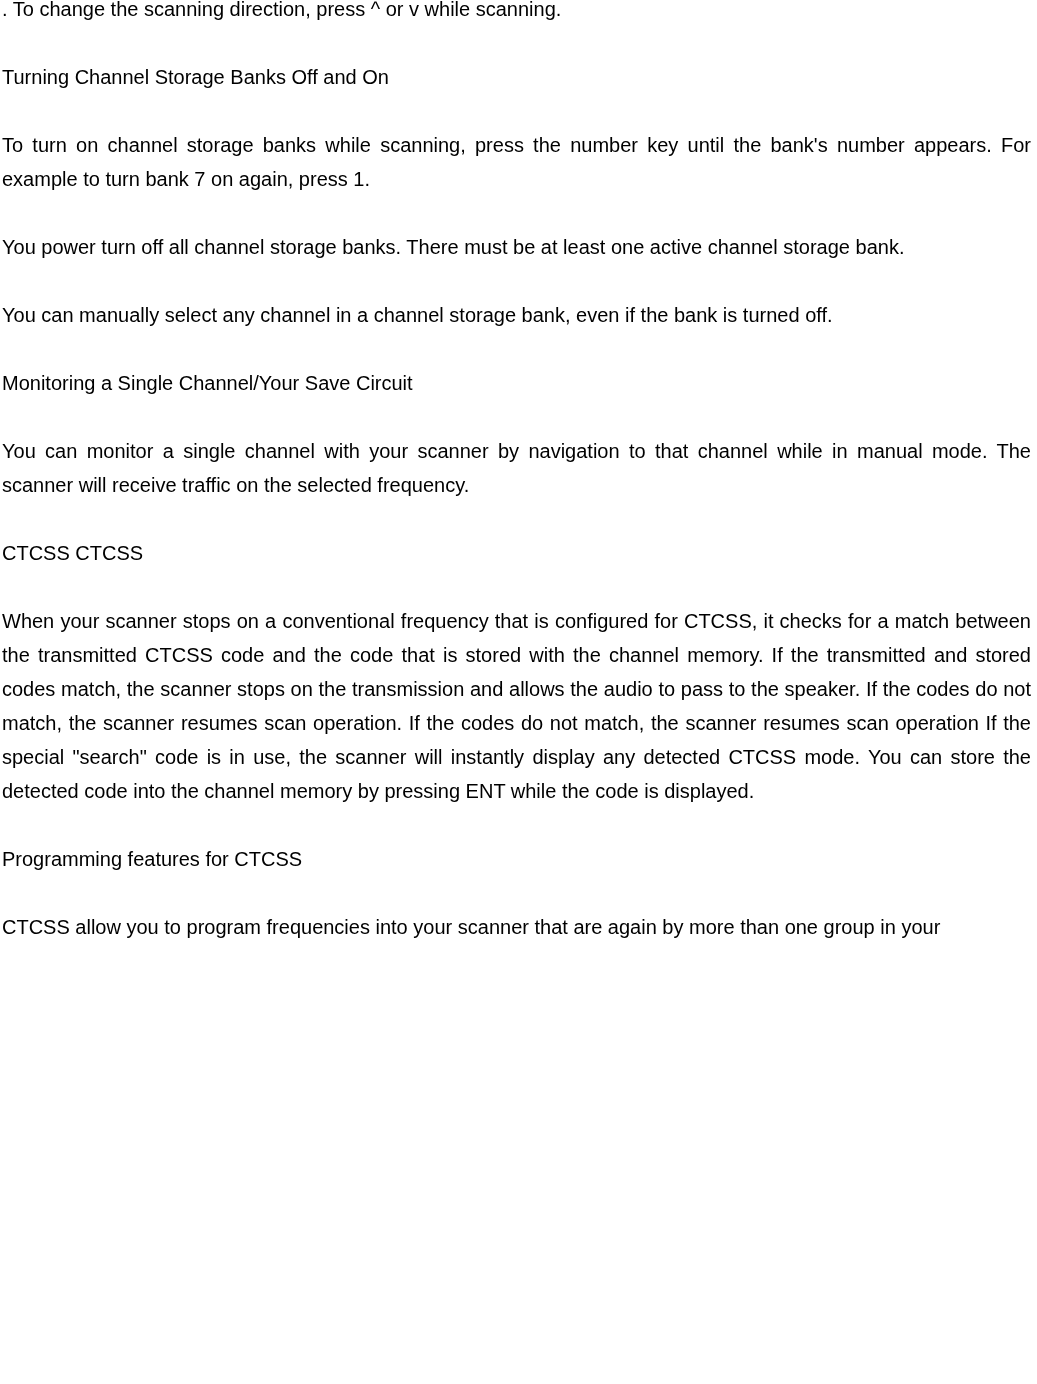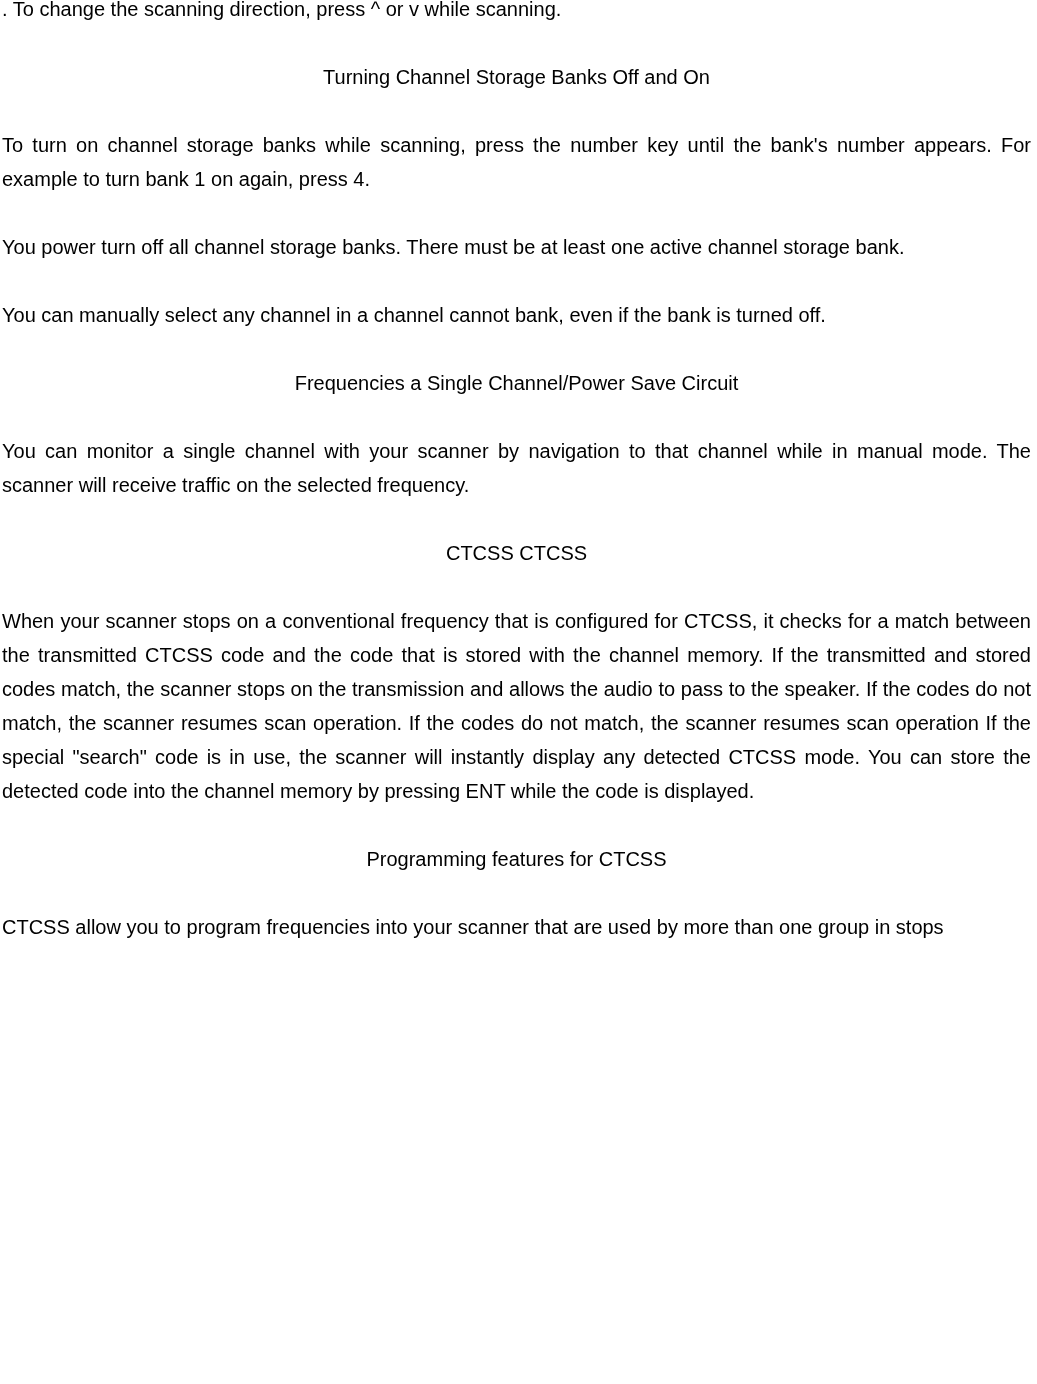--- a/index.html
+++ b/index.html
@@ -20,31 +20,31 @@
     width: 1033px;
     box-sizing: border-box;
   }
   .document p {
     margin: 0 0 34px 0;
     text-align: justify;
     text-justify: inter-word;
     white-space: normal;
   }
   .document p.heading {
-    text-align: center;
+    text-align: left;
   }
 </style>
 </head>
 <body>
 
 <div class="document">
   <p>. To change the scanning direction, press ^ or v while scanning.</p>
   <p class="heading">Turning Channel Storage Banks Off and On</p>
-  <p>To turn on channel storage banks while scanning, press the number key until the bank's number appears. For example to turn bank 1 on again, press 4.</p>
+  <p>To turn on channel storage banks while scanning, press the number key until the bank's number appears. For example to turn bank 7 on again, press 1.</p>
   <p>You power turn off all channel storage banks. There must be at least one active channel storage bank.</p>
-  <p>You can manually select any channel in a channel cannot bank, even if the bank is turned off.</p>
-  <p class="heading">Frequencies a Single Channel/Power Save Circuit</p>
+  <p>You can manually select any channel in a channel storage bank, even if the bank is turned off.</p>
+  <p class="heading">Monitoring a Single Channel/Your Save Circuit</p>
   <p>You can monitor a single channel with your scanner by navigation to that channel while in manual mode. The scanner will receive traffic on the selected frequency.</p>
   <p class="heading">CTCSS CTCSS</p>
   <p>When your scanner stops on a conventional frequency that is configured for CTCSS, it checks for a match between the transmitted CTCSS code and the code that is stored with the channel memory. If the transmitted and stored codes match, the scanner stops on the transmission and allows the audio to pass to the speaker. If the codes do not match, the scanner resumes scan operation. If the codes do not match, the scanner resumes scan operation If the special "search" code is in use, the scanner will instantly display any detected CTCSS mode. You can store the detected code into the channel memory by pressing ENT while the code is displayed.</p>
   <p class="heading">Programming features for CTCSS</p>
-  <p>CTCSS allow you to program frequencies into your scanner that are used by more than one group in stops</p>
+  <p>CTCSS allow you to program frequencies into your scanner that are again by more than one group in your</p>
 </div>
 
 </body></html>

